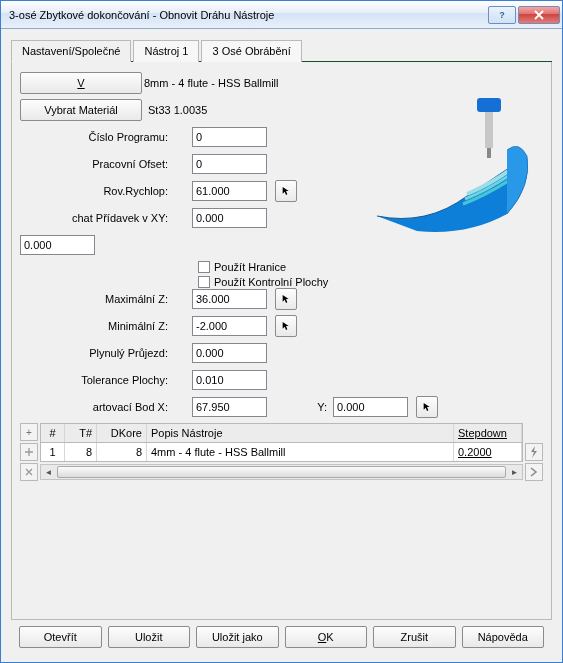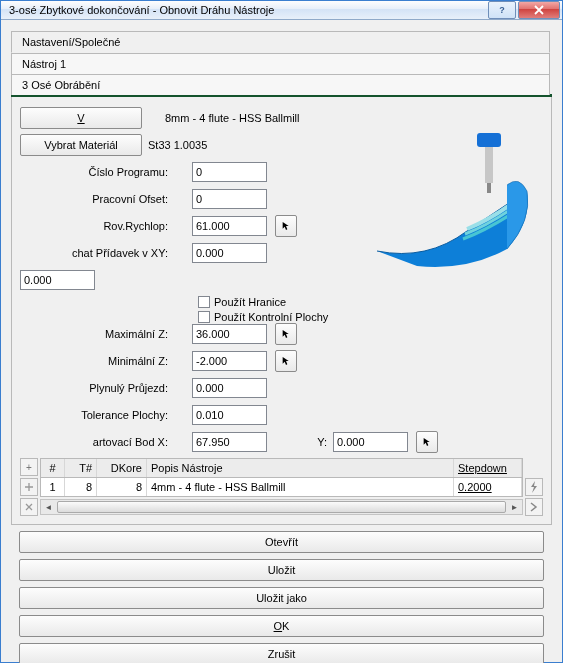--- a/index.html
+++ b/index.html
@@ -5,21 +5,21 @@
   * { box-sizing: border-box; font-family: Tahoma, "Segoe UI", sans-serif; font-size: 11px; }
   body { margin: 0; background: #fff; }
   .window { width: 563px; height: 663px; border: 1px solid #3a7ecf; background: #f0f0f0; position: relative; display: flex; flex-direction: column; }
   .titlebar { height: 28px; background: linear-gradient(#fdfdfe,#e6eef9 45%,#d4e3f6 46%,#e8f0fa); display: flex; align-items: center; padding: 0 2px 0 8px; border-bottom: 1px solid #8fa9c9; }
   .titlebar-title { flex: 1; color: #000; }
   .titlebar-btns { display: flex; gap: 2px; }
   .tbtn { width: 28px; height: 18px; border: 1px solid #6f8eb9; border-radius: 2px; display: flex; align-items: center; justify-content: center; font-size: 9px; font-weight: bold; }
   .tbtn.help { background: linear-gradient(#e9f2fc,#cfe2f7); color: #355e94; }
   .tbtn.close { width: 42px; background: linear-gradient(#f3a7a4,#e1706d 45%,#cf4440 46%,#e17e7b); color: #fff; }
   .client { flex: 1; padding: 10px 10px 6px 10px; display: flex; flex-direction: column; }
-  .tabs { display: flex; border-bottom: 3px solid #14532d; flex-direction: column; }
+  .tabs { display: flex; border-bottom: 1px solid #14532d; }
   .tab { padding: 4px 10px; border: 1px solid #b9b9b9; border-bottom: none; background: #f7f7f7; margin-right: 2px; position: relative; top: 1px; cursor: pointer; }
   .tab.active { background: #f0f0f0; border-bottom: 1px solid #f0f0f0; }
   .tabbody { border: 1px solid #b9b9b9; border-top: none; flex: 1; padding: 10px 8px 8px 8px; position: relative; background: #f0f0f0; }
   .btn { background: linear-gradient(#fdfdfd,#e9e9e9); border: 1px solid #8b8b8b; border-radius: 2px; padding: 2px 6px; min-height: 22px; display: inline-flex; align-items: center; justify-content: center; cursor: pointer; }
   .btn.wide { width: 122px; }
   .row { display: flex; align-items: center; margin-bottom: 5px; min-height: 22px; }
   .lblcol { width: 172px; text-align: right; padding-right: 24px; }
   .inp { width: 75px; height: 20px; border: 1px solid #828790; background: #fff; padding: 0 3px; }
   .inp.num { text-align: left; }
   .pickbtn { width: 22px; height: 22px; margin-left: 8px; }
@@ -36,21 +36,21 @@
   .col-desc { flex: 1; }
   .col-step { width: 68px; text-align: left; text-decoration: underline; }
   .iconcol { width: 18px; display: flex; flex-direction: column; gap: 2px; }
   .iconbtn { width: 18px; height: 18px; border: 1px solid #b9b9b9; background: #f3f3f3; display: flex; align-items: center; justify-content: center; font-size: 10px; color: #777; }
   .gridwrap { display: flex; gap: 2px; }
   .gridmain { flex: 1; }
   .hscroll { height: 16px; background: #e9e9e9; border: 1px solid #c4c4c4; margin-top: 2px; position: relative; }
   .hscroll .thumb { position: absolute; left: 16px; top: 1px; bottom: 1px; right: 16px; background: linear-gradient(#fbfbfb,#dcdcdc); border: 1px solid #aaa; border-radius: 2px; }
   .hscroll .arr { position: absolute; top: 0; width: 15px; height: 14px; display: flex; align-items: center; justify-content: center; font-size: 8px; color: #555; }
   .hscroll .arr.l { left: 0; } .hscroll .arr.r { right: 0; }
-  .footer { display: flex; gap: 6px; padding: 6px 8px 8px 8px; flex-direction: column; }
+  .footer { display: flex; gap: 6px; padding: 6px 8px 8px 8px; }
   .footer .btn { flex: 1; min-width: 0; }
   u { text-decoration: underline; }
 </style>
 </head>
 <body>
 
 <div class="window">
   <div class="titlebar">
     <span class="titlebar-title">3-osé Zbytkové dokončování - Obnovit Dráhu Nástroje</span>
     <div class="titlebar-btns">
@@ -81,21 +81,21 @@
         <path d="M110 98 Q135 88 164 66" fill="none" stroke="#9adfe8" stroke-width="4"></path>
         <path d="M108 103 Q134 93 166 70" fill="none" stroke="#6fd2de" stroke-width="3"></path>
         <path d="M106 108 Q133 98 168 74" fill="none" stroke="#48c5d4" stroke-width="3"></path>
         <path d="M150 54 Q162 44 170 60 Q175 90 150 118" fill="#2a98e8" stroke="#0a5ca0" stroke-width="0.5"></path>
       </svg>
 
       <div class="row">
         <div class="btn wide">
           <span style="text-decoration:underline;text-decoration-style:solid;">V</span>
         </div>
-        <span style="margin-left:23px">8mm   -  4 flute - HSS Ballmill</span>
+        <span style="margin-left:2px">8mm   -  4 flute - HSS Ballmill</span>
       </div>
       <div class="row">
         <div class="btn wide">Vybrat Materiál</div>
         <span style="margin-left:6px">St33 1.0035</span>
       </div>
 
       <div class="row">
         <div class="lblcol">Číslo Programu:</div>
         <input class="inp num" value="0" style="">
       </div>

